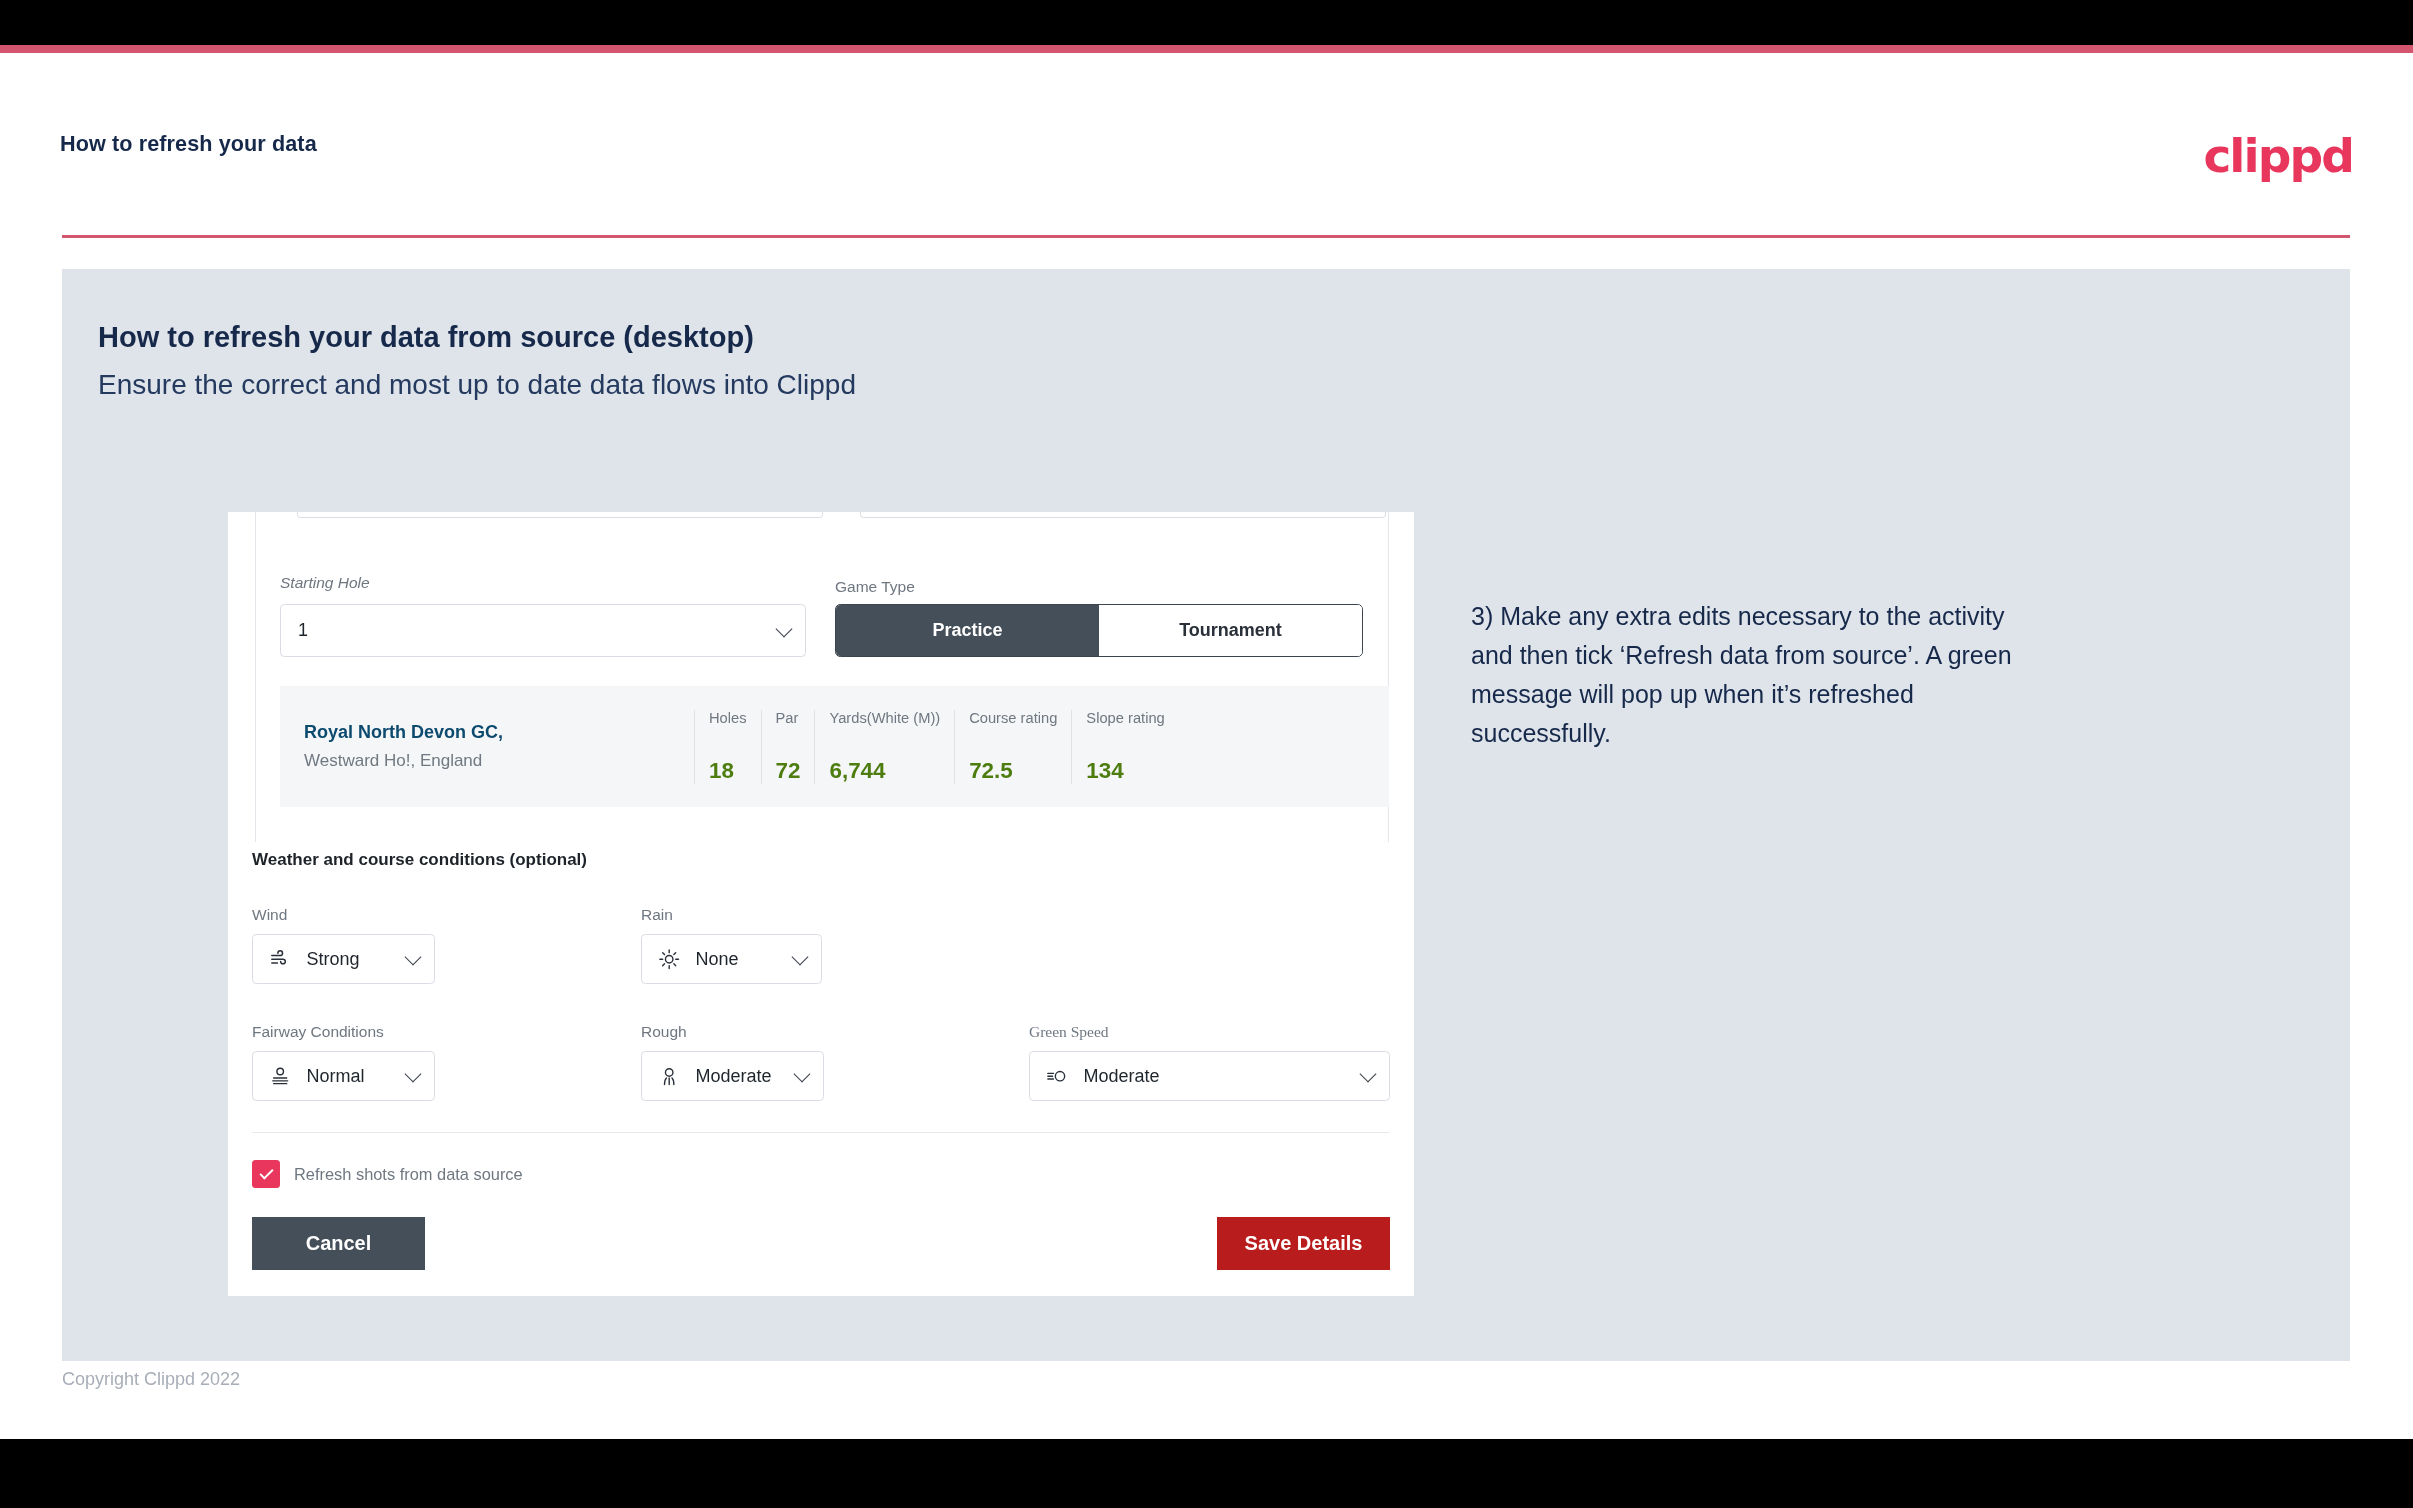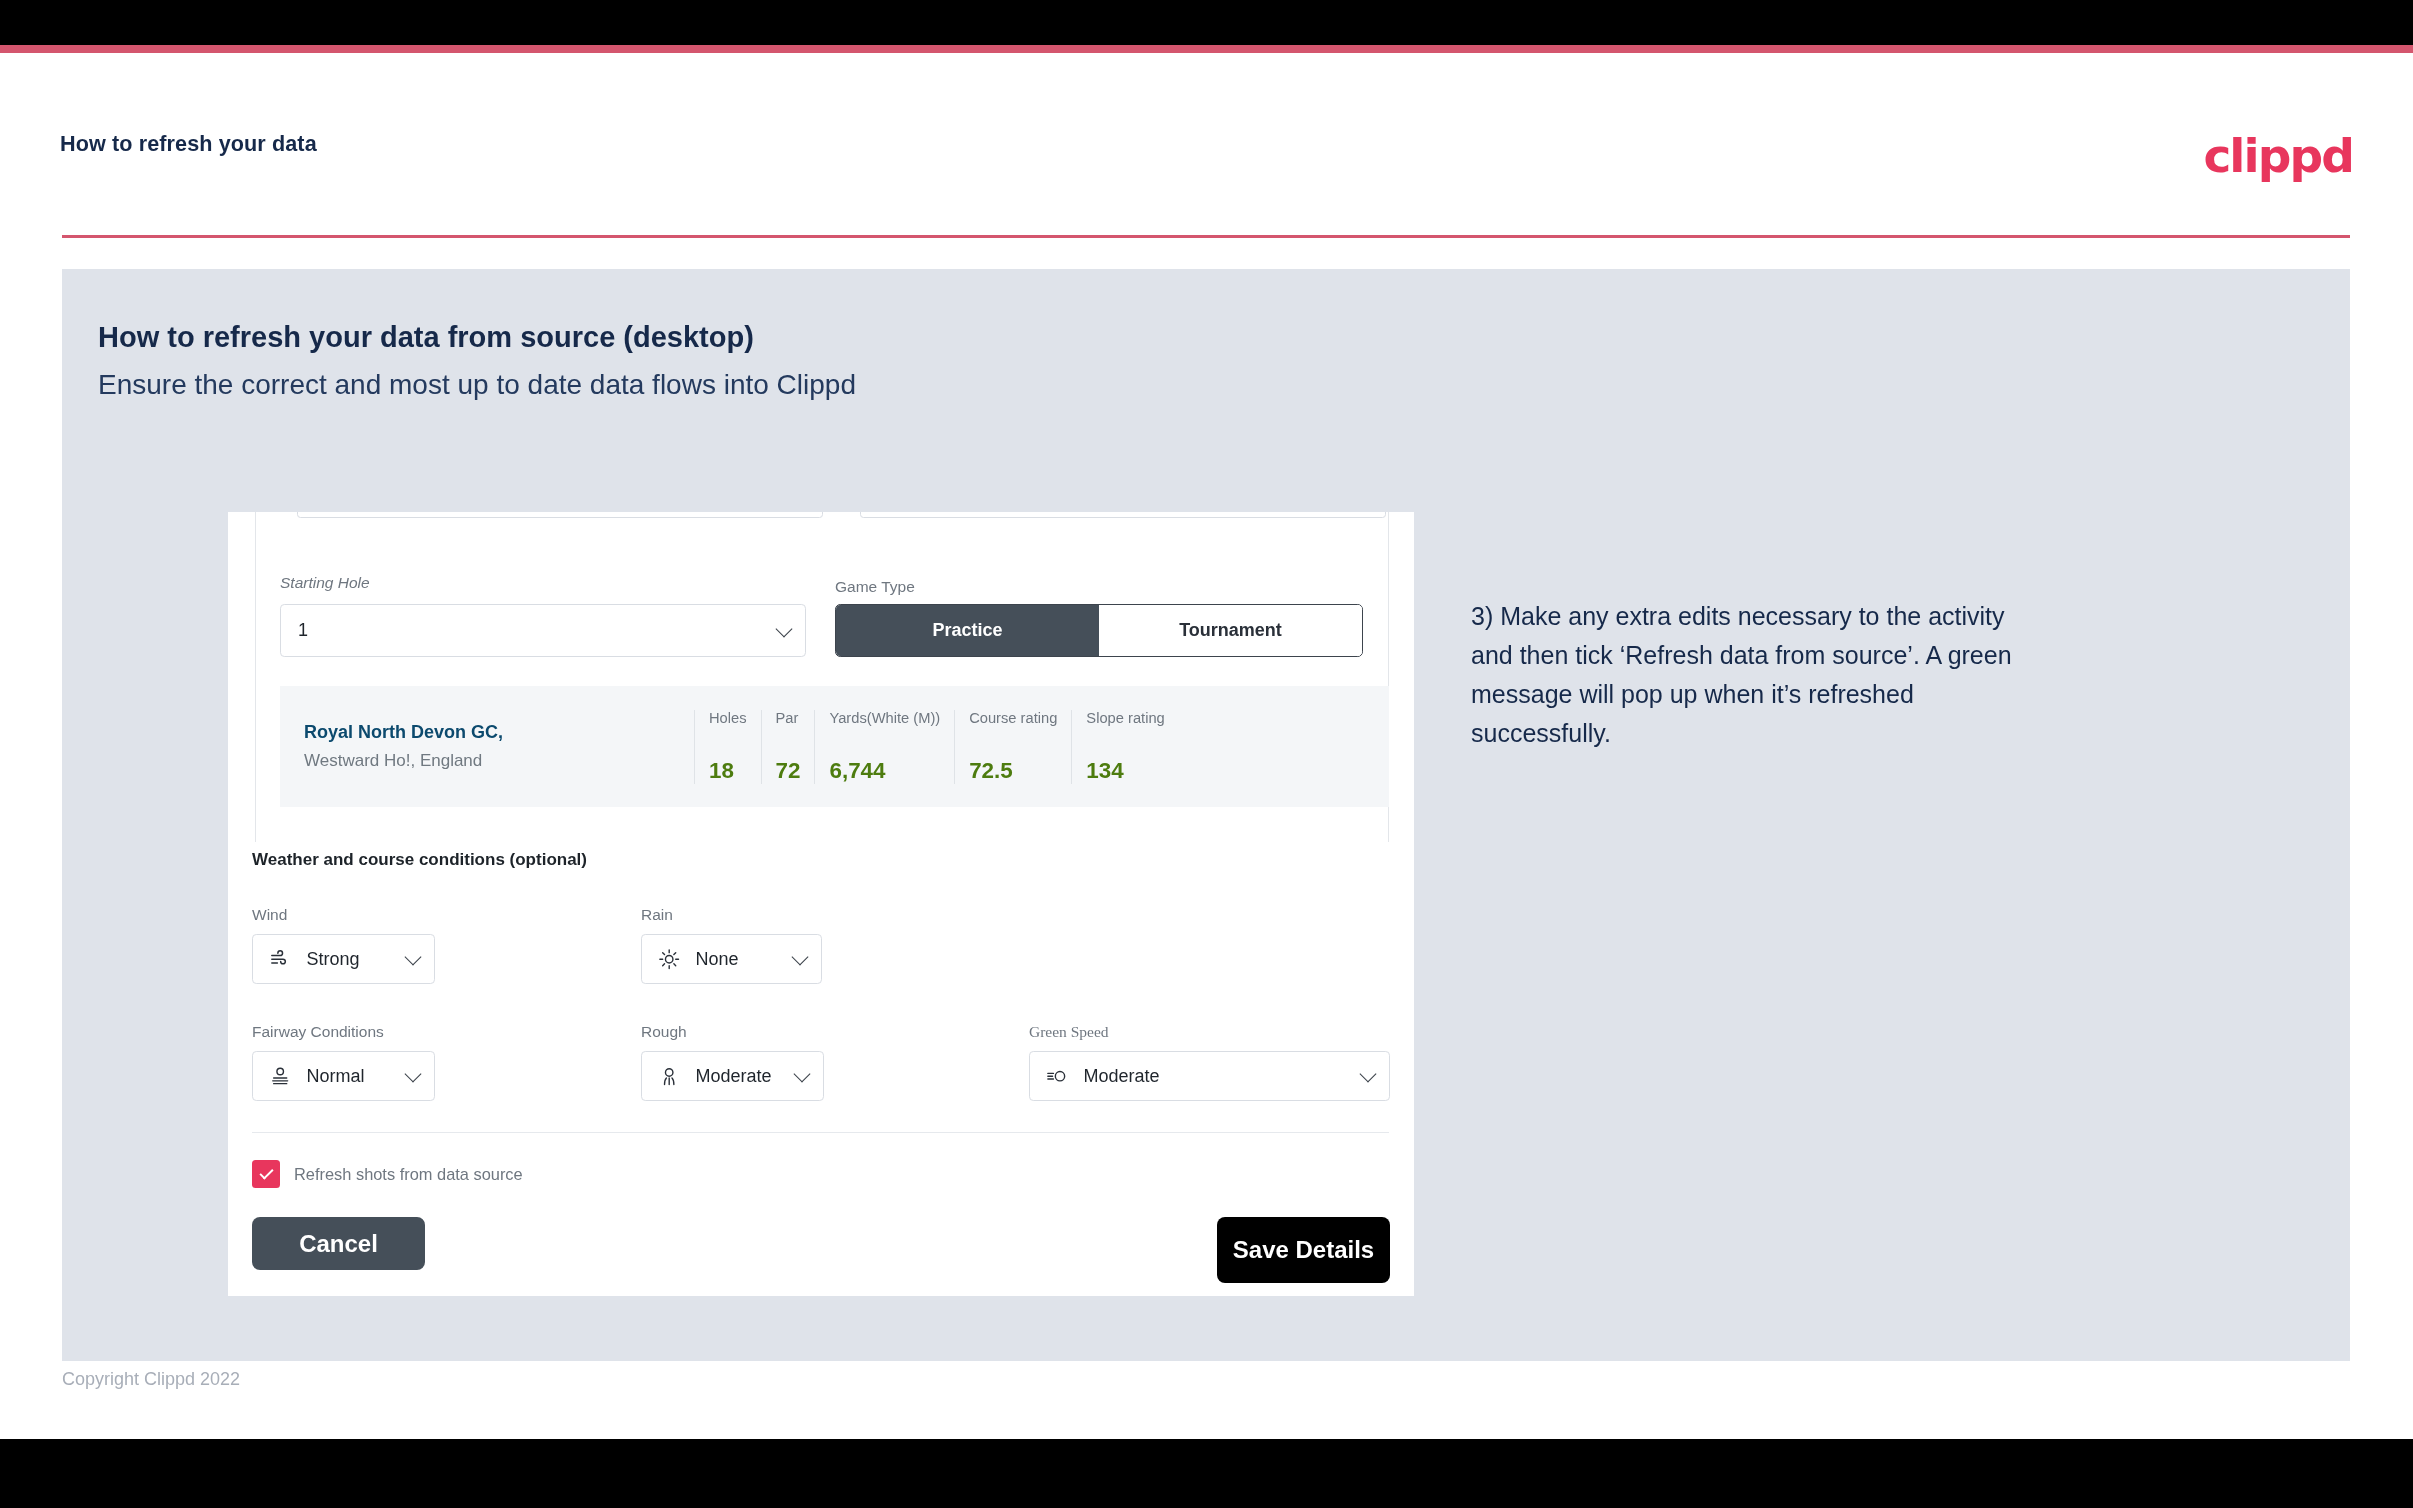--- a/index.html
+++ b/index.html
@@ -166,26 +166,26 @@
     width: 13px; height: 7px;
     border-left: 2.6px solid #fff; border-bottom: 2.6px solid #fff;
     transform: rotate(-45deg); margin-top: -3.5px;
   }
   .cb-label { font-size: 16.4px; color: #6f7780; margin-left: 14px; }
 
   
   .btn {
     position: absolute;
     display: flex; align-items: center; justify-content: center;
-    font-size: 24px; font-weight: bold; border-radius: 8px;
+    font-size: 20px; font-weight: bold; border-radius: 0;
   }
   .btn-cancel { left: 252px; top: 1217px; width: 173px; height: 53px;
                 background: #454f59; color: #ffffff; }
-  .btn-save   { left: 1217px; top: 1217px; width: 173px; height: 66px;
-                background: #000000; color: #ffffff; }
+  .btn-save   { left: 1217px; top: 1217px; width: 173px; height: 53px;
+                background: #b91c1c; color: #ffffff; }
 
   .footer-copy {
     position: absolute; left: 62px; top: 1369px;
     font-size: 18px; color: #a8aeb8;
   }
 </style>
 </head>
 <body>
 
 <div class="topbar-black"></div>

